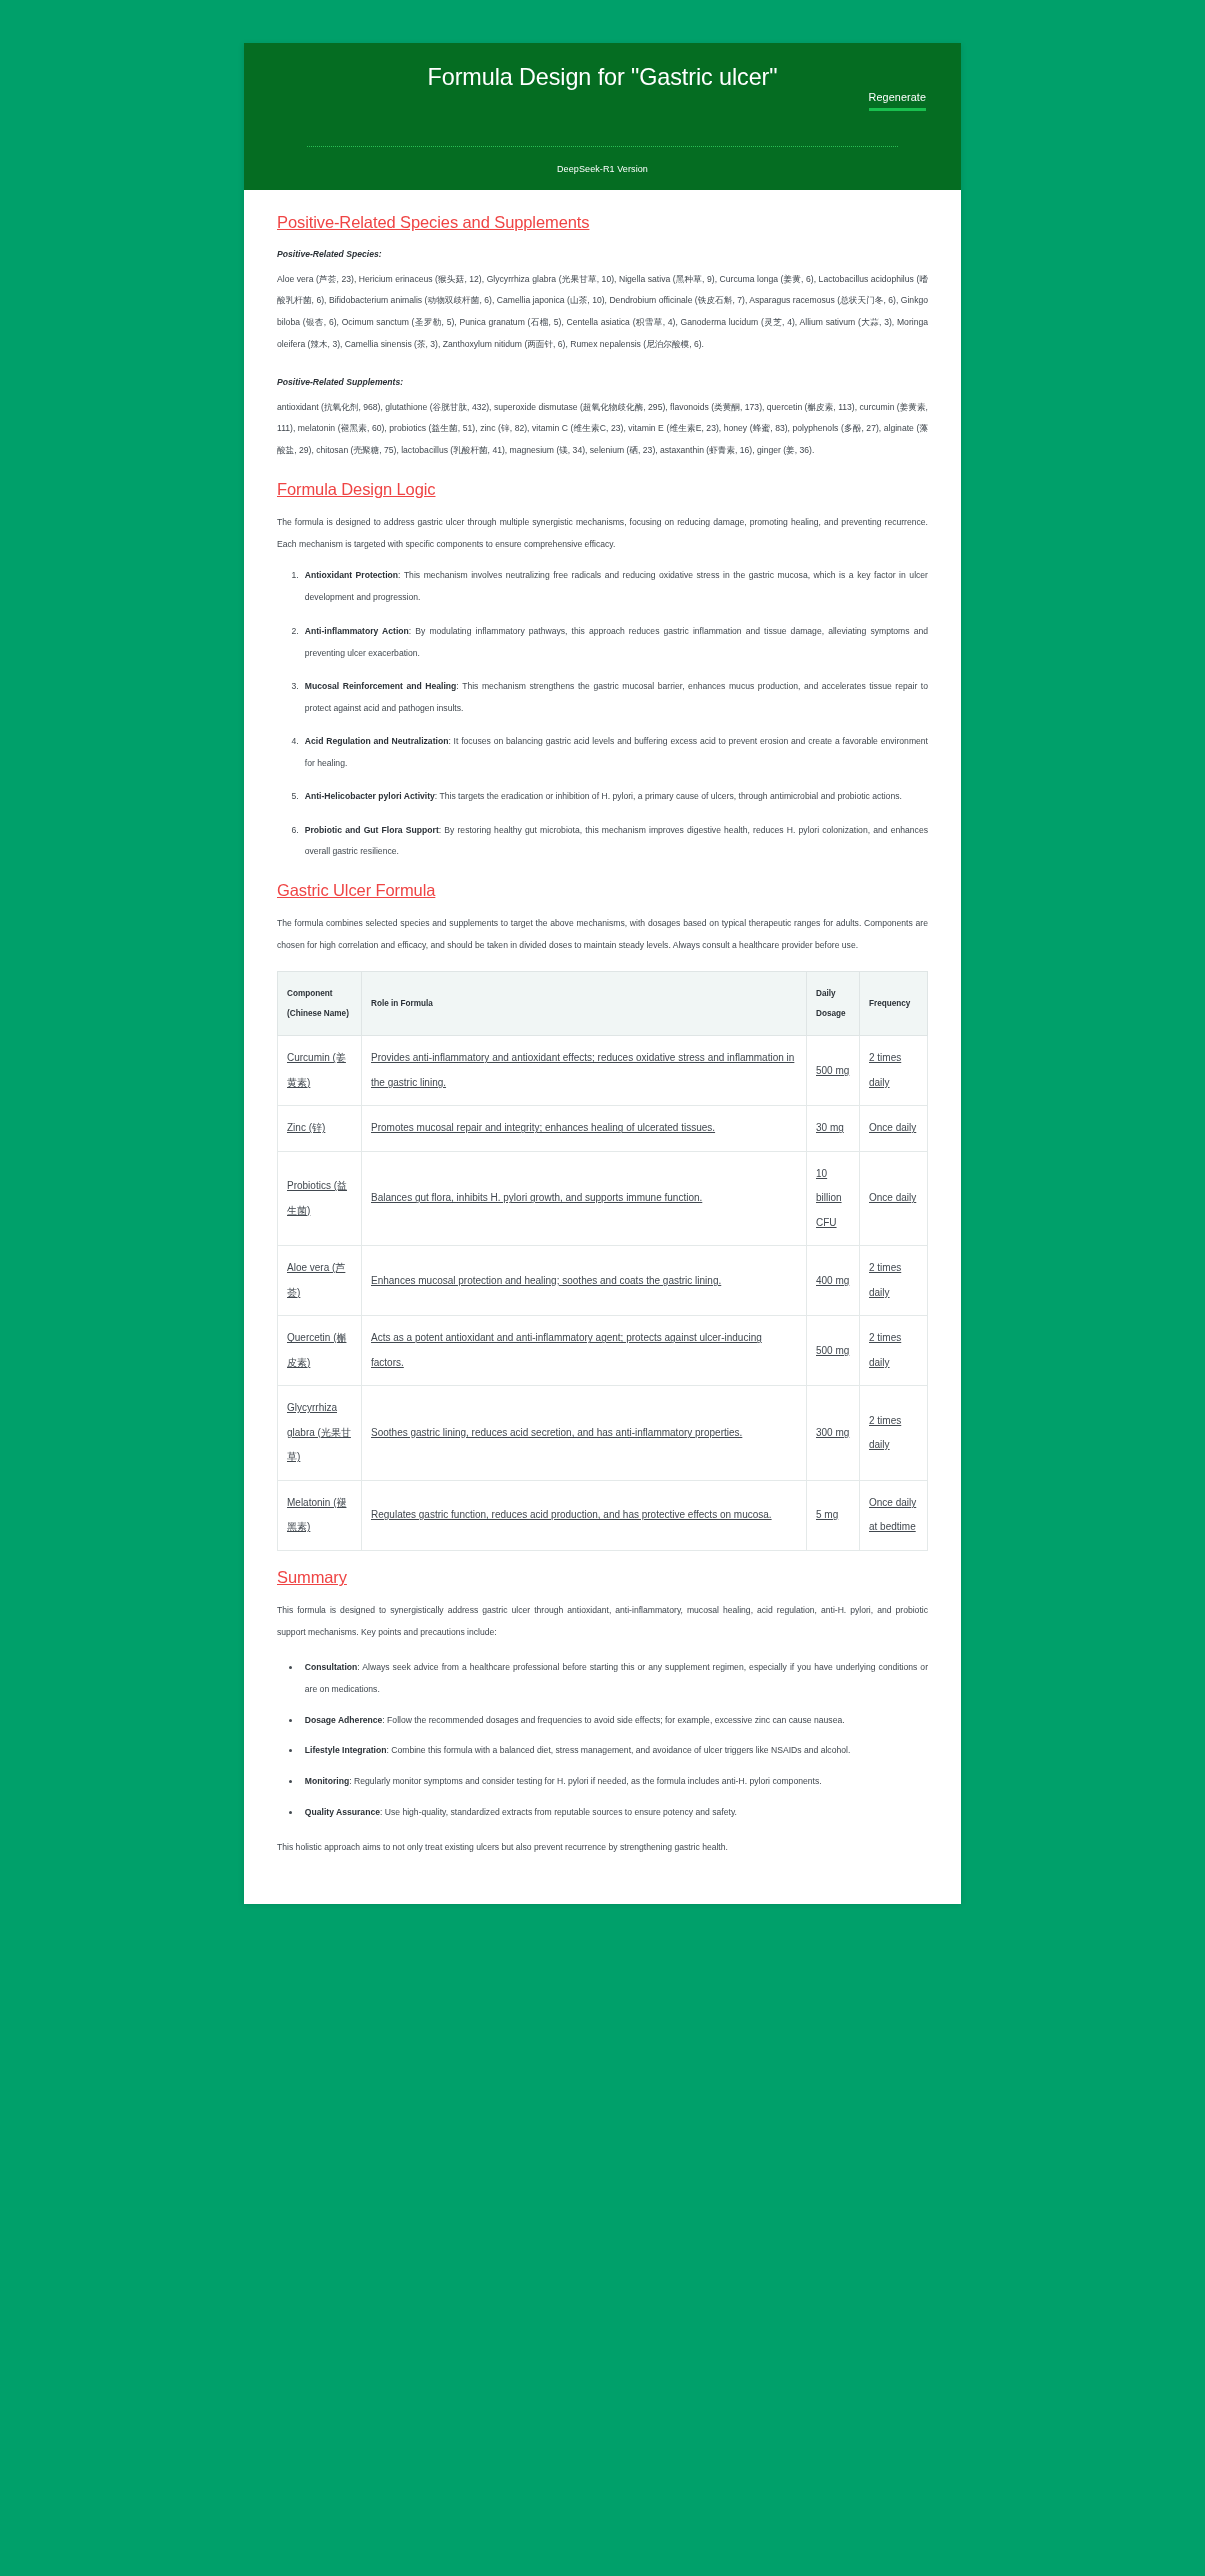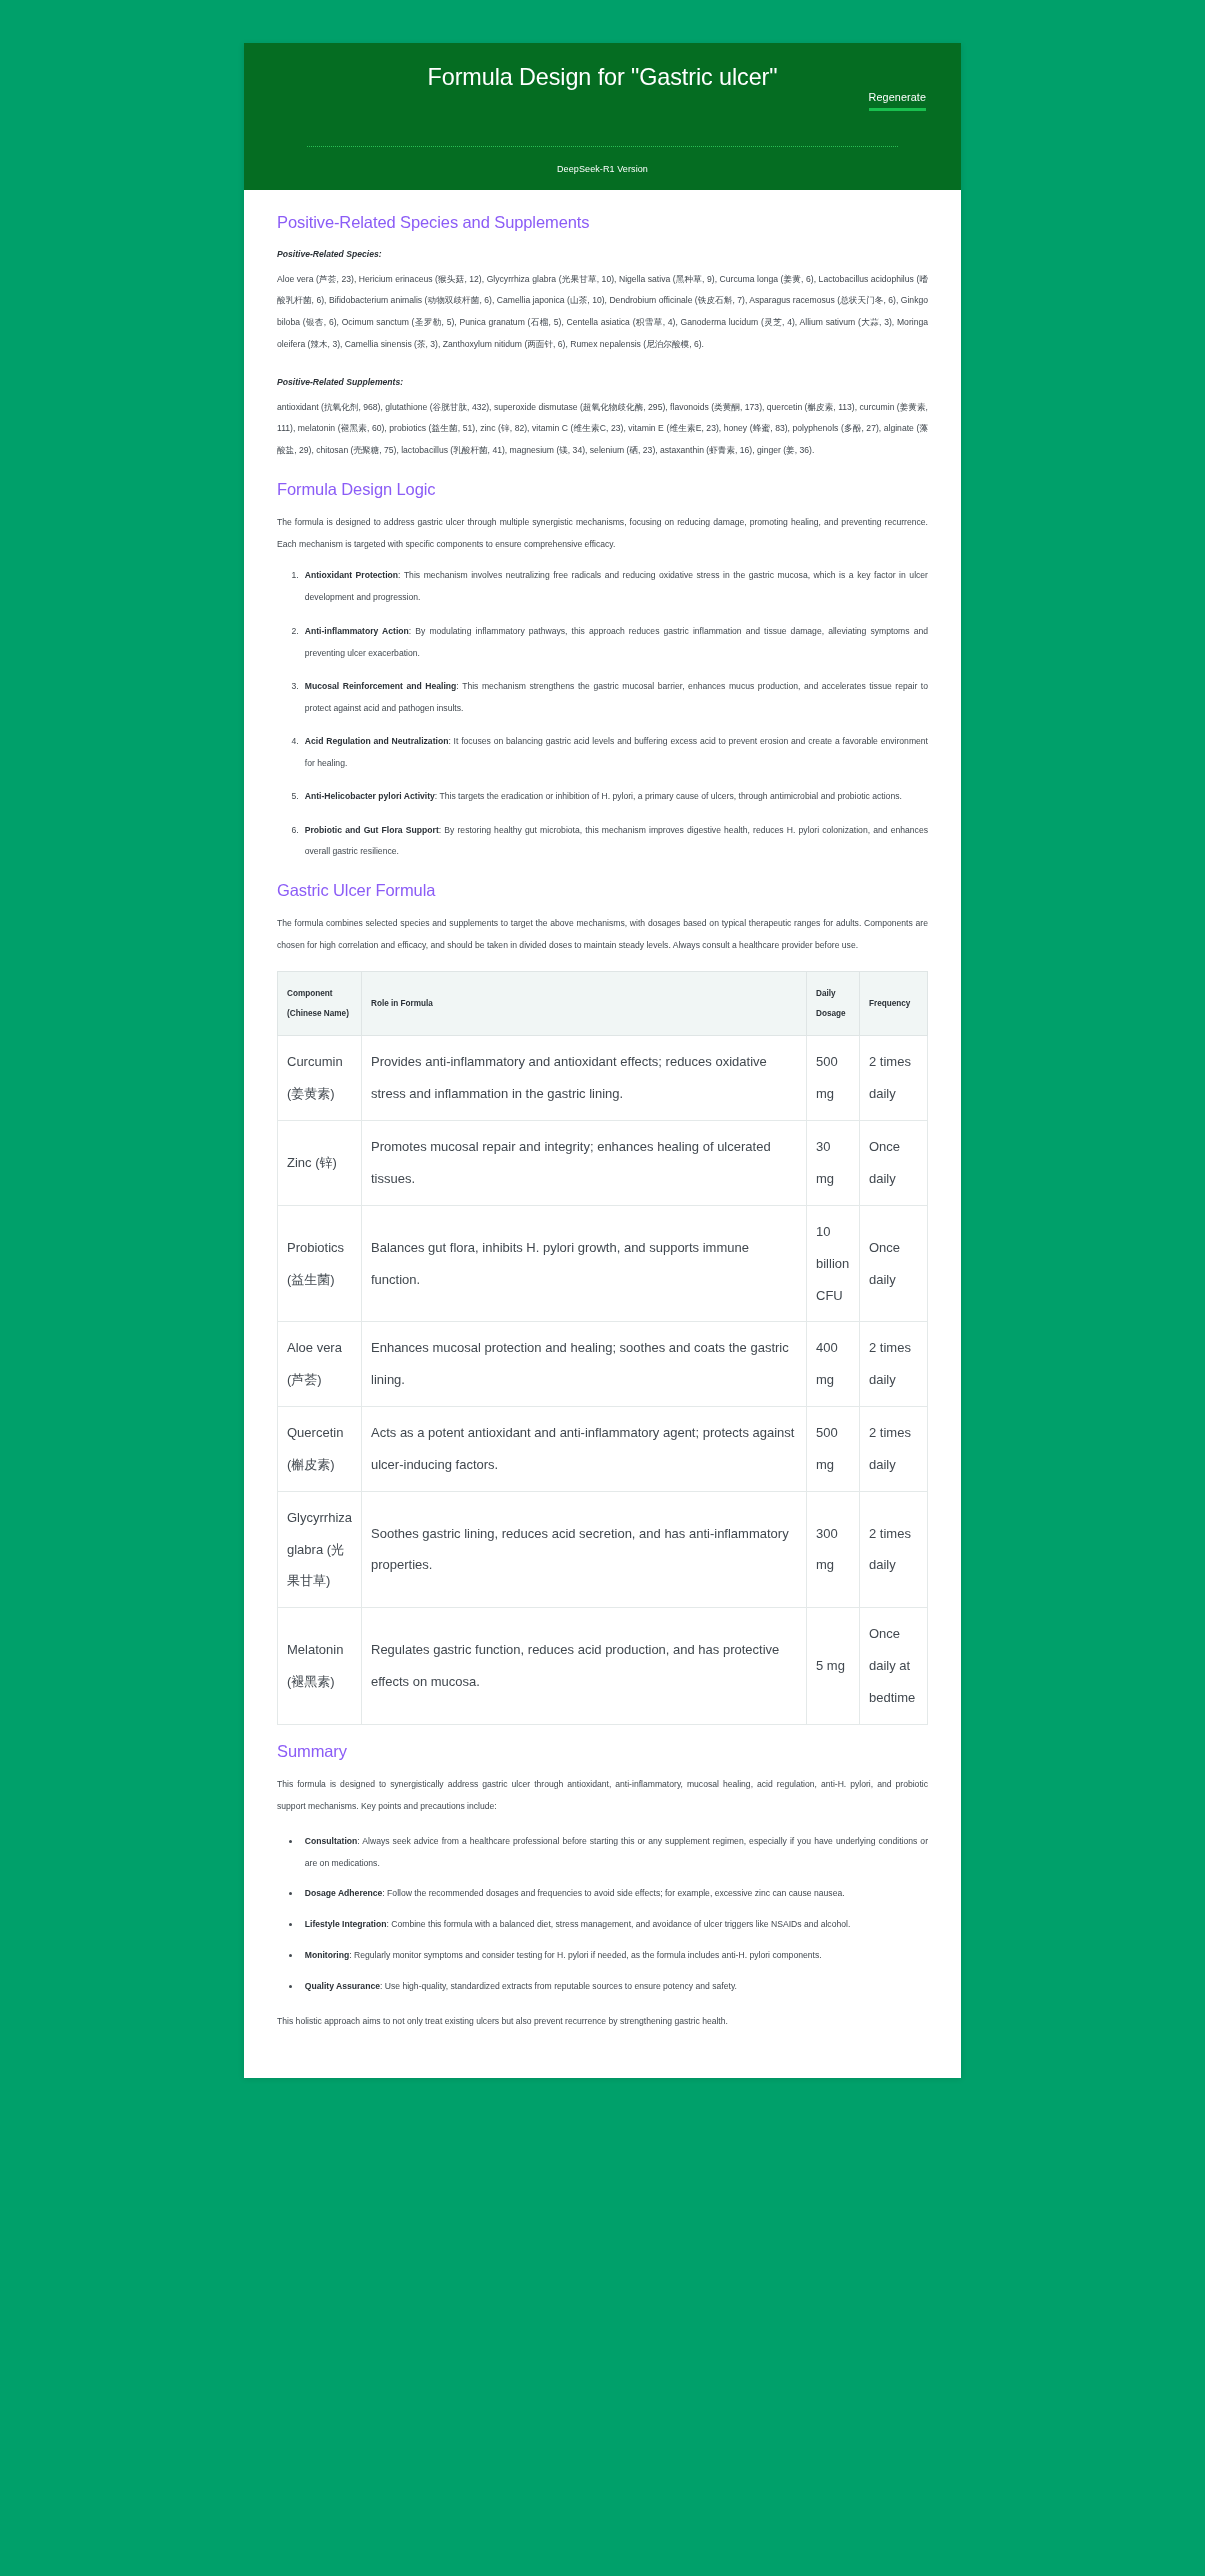--- a/index.html
+++ b/index.html
@@ -83,24 +83,25 @@
 
   
   .doc-body {
     padding: 19px 33px 35px 33px;
     color: #2b3137;
   }
 
   h2.section-title {
     font-size: 16.5px;
     font-weight: 400;
-    color: #8b5cf6;
+    color: #ef4444;
     margin: 16.5px 0 11.4px 0;
     line-height: 1.3;
     letter-spacing: -0.1px;
+    text-decoration: underline;
   }
   h2.section-title.first { margin-top: 2.5px; }
 
   p.lead, p.para {
     font-size: 8.6px;
     line-height: 2.55;
     text-align: justify;
     color: #41484f;
     margin: 0 0 10px 0;
   }
@@ -167,21 +168,22 @@
     padding: 11.4px 9px;
     line-height: 2.45;
     font-size: 8.2px;
   }
   table.formula-table td {
     border: 0.6px solid #e4e9e9;
     vertical-align: middle;
     padding: 10px 9px;
     color: #41484f;
     line-height: 2.45;
-    font-size: 13px;
+    font-size: 10px;
+    text-decoration: underline;
   }
   .col-component { width: 84px; }
   .col-role      { width: auto; }
   .col-dosage    { width: 53px; }
   .col-frequency { width: 68px; }
 </style>
 </head>
 <body>
 
 <div class="page-wrap">

